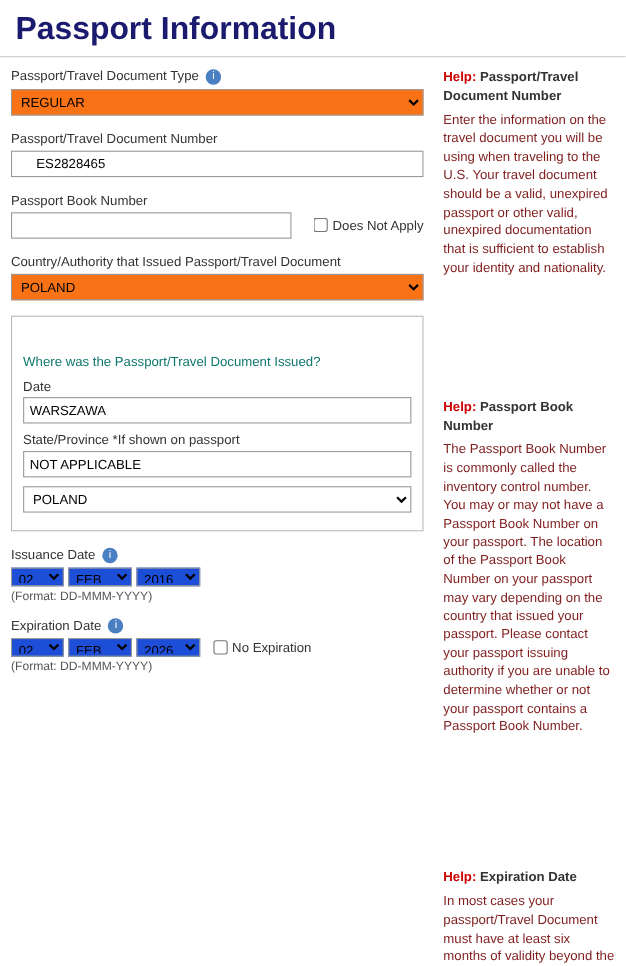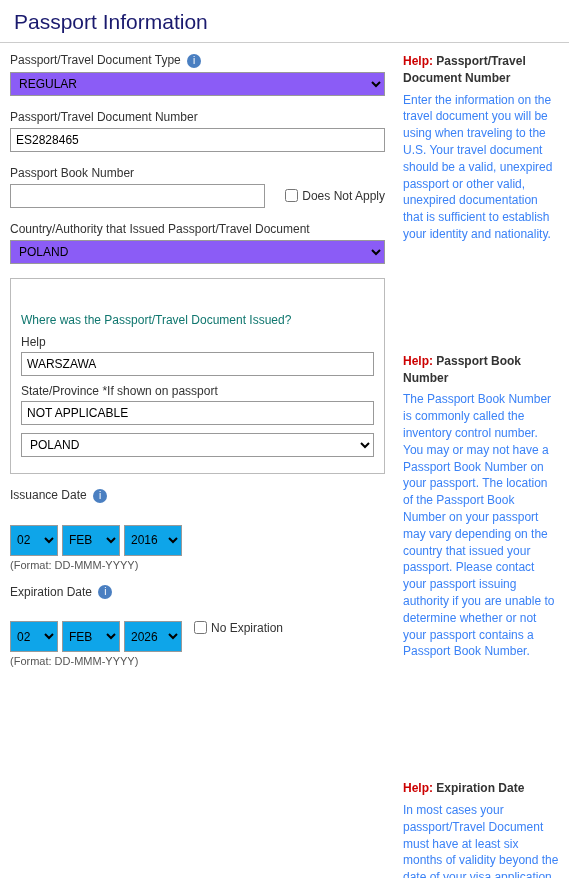--- a/index.html
+++ b/index.html
@@ -4,22 +4,22 @@
   <style>
     * { box-sizing: border-box; margin: 0; padding: 0; }
     body {
       font-family: Arial, sans-serif;
       font-size: 13px;
       background: #fff;
       color: #333;
       width: 569px;
     }
     .page-title {
-      font-size: 21px;
-      font-weight: normal;
+      font-size: 29px;
+      font-weight: bold;
       color: #1a1a6e;
       padding: 10px 14px 8px 14px;
       border-bottom: 1px solid #ccc;
       margin-bottom: 10px;
     }
     .main-layout {
       display: flex;
       padding: 0 10px;
     }
     .form-section {
@@ -49,31 +49,31 @@
       font-size: 10px;
       text-align: center;
       line-height: 14px;
       cursor: pointer;
       vertical-align: middle;
       margin-left: 3px;
     }
     .form-input {
       width: 100%;
       border: 1px solid #999;
-      padding: 3px 5px;
+      padding: 3px 22px;
       font-size: 12px;
       height: 24px;
     }
     .form-select {
       width: 100%;
       border: 1px solid #999;
       padding: 2px 4px;
       font-size: 12px;
       height: 24px;
-      background: #8b5cf6;
+      background: #f97316;
     }
     .passport-book-row {
       display: flex;
       align-items: center;
       gap: 20px;
     }
     .passport-book-row .form-input {
       flex: 1;
       width: auto;
     }
@@ -120,23 +120,22 @@
     }
     .date-row {
       display: flex;
       align-items: center;
       gap: 4px;
     }
     .date-select {
       border: 1px solid #999;
       padding: 2px 2px;
       font-size: 12px;
-      height: 31px;
-      background: #0ea5e9;
-      margin-top: 18px;
+      height: 17px;
+      background: #1d4ed8;
     }
     .date-select-day { width: 48px; }
     .date-select-month { width: 58px; }
     .date-select-year { width: 58px; }
     .format-hint {
       font-size: 11px;
       color: #555;
       margin-top: 3px;
     }
     .no-expiry-label {
@@ -160,21 +159,21 @@
       color: #c00;
       font-weight: bold;
     }
     .help-title .help-topic {
       font-weight: bold;
       color: #333;
     }
     .help-text {
       font-size: 12px;
       line-height: 1.4;
-      color: #3b82f6;
+      color: #7f1d1d;
     }
   </style>
 </head>
 <body>
 
 <div class="page-title">Passport Information</div>
 
 <div class="main-layout">
 
   <div class="form-section">
@@ -214,21 +213,21 @@
         <option>POLAND</option>
         <option>UNITED STATES</option>
         <option>GERMANY</option>
       </select>
     </div>
 
     <div class="fieldset-group">
       <div class="fieldset-title">Where was the Passport/Travel Document Issued?</div>
 
       <div class="inner-form-group">
-        <label class="inner-label">Help</label>
+        <label class="inner-label">Date</label>
         <input class="inner-input" type="text" value="WARSZAWA" style="">
       </div>
 
       <div class="inner-form-group">
         <label class="inner-label">State/Province *If shown on passport</label>
         <input class="inner-input" type="text" value="NOT APPLICABLE" style="">
       </div>
 
       <div class="inner-form-group">
         <select class="inner-select">

